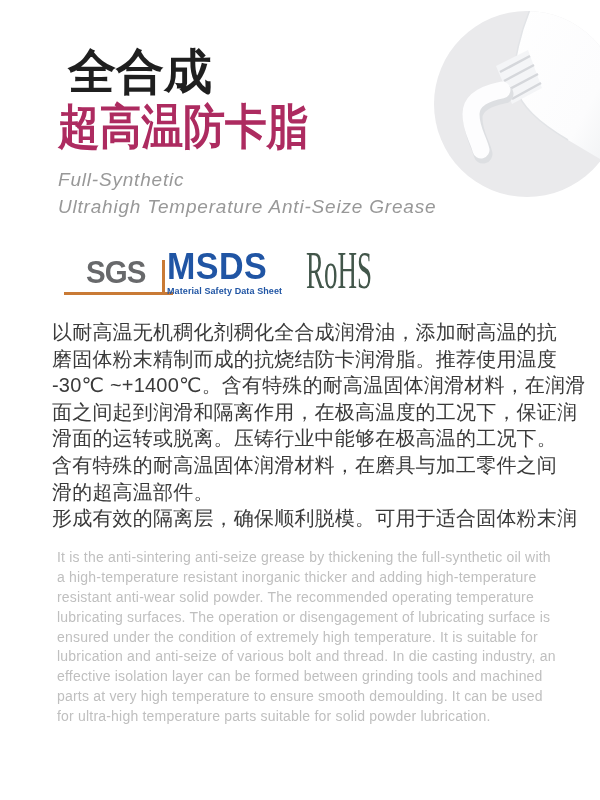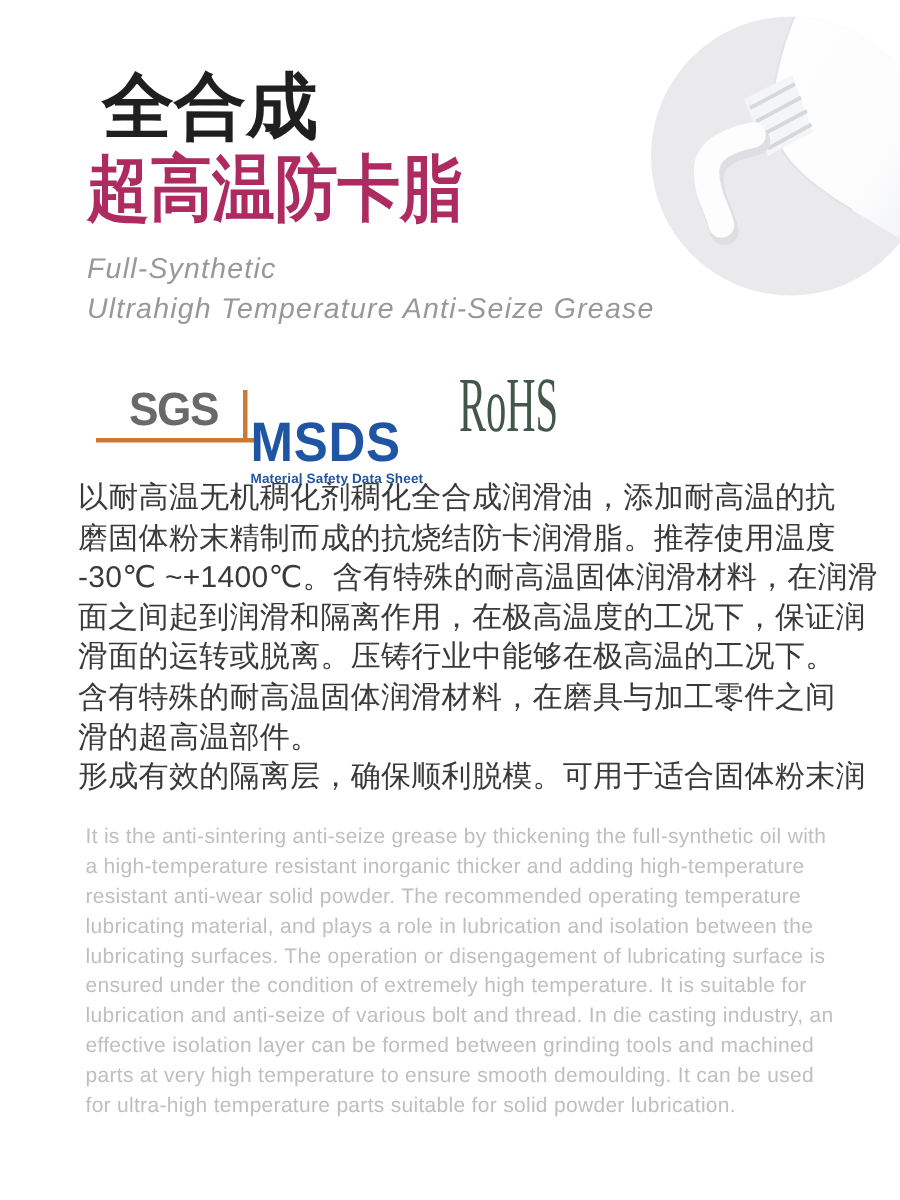--- a/index.html
+++ b/index.html
@@ -30,21 +30,21 @@
   
   .logos{position:absolute;left:0;top:0;width:600px;height:0;}
   .sgs{position:absolute;left:62px;top:257px;width:115px;height:42px;}
   .sgs-text{
     position:absolute;left:24px;top:0;
     font-weight:700;font-size:31px;line-height:31px;color:#68696b;
     letter-spacing:-1px;transform:scaleX(0.95);transform-origin:left top;
   }
   .sgs-underline{position:absolute;left:2px;top:35px;width:109px;height:2.5px;background:#c97a35;}
   .sgs-vline{position:absolute;left:100px;top:3px;width:2.5px;height:34px;background:#c97a35;}
-  .msds{position:absolute;left:167px;top:250px;width:130px;margin-top:28px;}
+  .msds{position:absolute;left:167px;top:250px;width:130px;}
   .msds-text{
     font-weight:700;font-size:37px;line-height:34px;color:#2055a4;
     letter-spacing:0.5px;transform:scaleX(0.92);transform-origin:left top;white-space:nowrap;
   }
   .msds-sub{
     margin-top:2px;font-weight:700;font-size:9px;line-height:10px;color:#2055a4;
     letter-spacing:0.1px;white-space:nowrap;
   }
   .rohs{
     position:absolute;left:306px;top:247px;
@@ -125,21 +125,20 @@
     <div class="ln">滑面的运转或脱离。压铸行业中能够在极高温的工况下。</div>
     <div class="ln">含有特殊的耐高温固体润滑材料，在磨具与加工零件之间</div>
     <div class="ln">滑的超高温部件。</div>
     <div class="ln">形成有效的隔离层，确保顺利脱模。可用于适合固体粉末润</div>
   </div>
 
   <div class="desc-en">
     <div class="ln">It is the anti-sintering anti-seize grease by thickening the full-synthetic oil with</div>
     <div class="ln">a high-temperature resistant inorganic thicker and adding high-temperature</div>
     <div class="ln">resistant anti-wear solid powder. The recommended operating temperature</div>
-    <div class="ln">lubricating material, and plays a role in lubrication and isolation between the</div>
     <div class="ln">lubricating surfaces. The operation or disengagement of lubricating surface is</div>
     <div class="ln">ensured under the condition of extremely high temperature. It is suitable for</div>
     <div class="ln">lubrication and anti-seize of various bolt and thread. In die casting industry, an</div>
     <div class="ln">effective isolation layer can be formed between grinding tools and machined</div>
     <div class="ln">parts at very high temperature to ensure smooth demoulding. It can be used</div>
     <div class="ln">for ultra-high temperature parts suitable for solid powder lubrication.</div>
   </div>
 
 </div>
 

